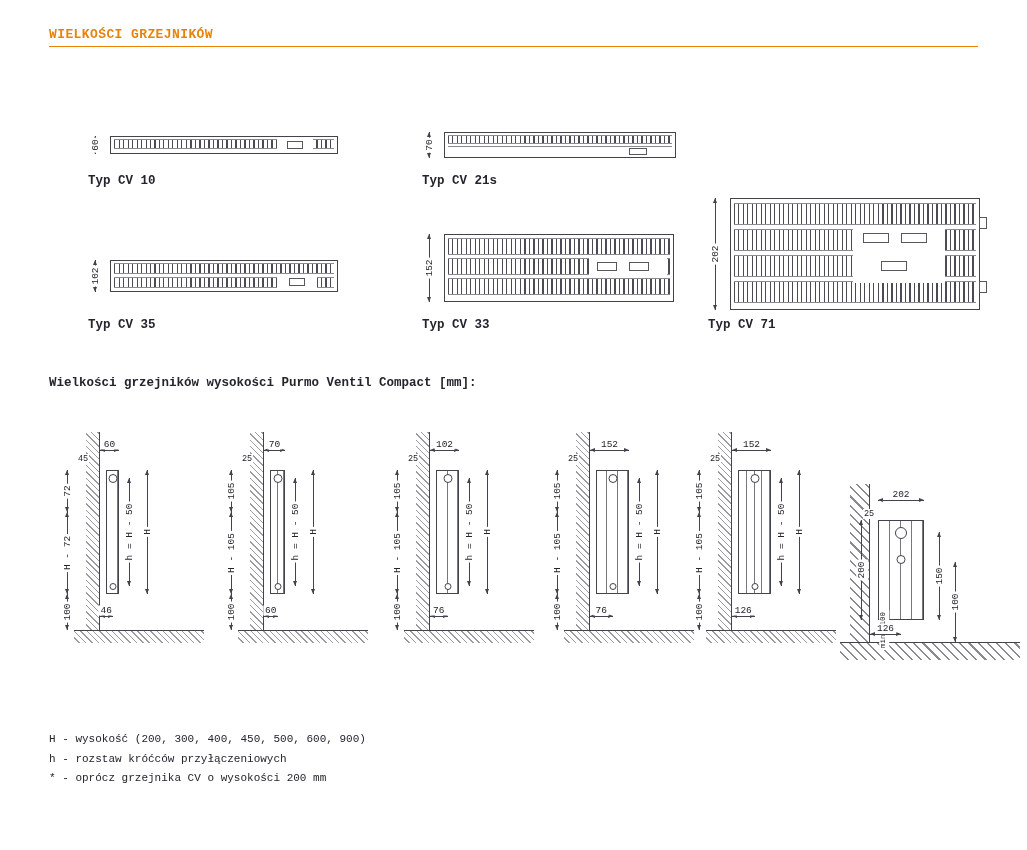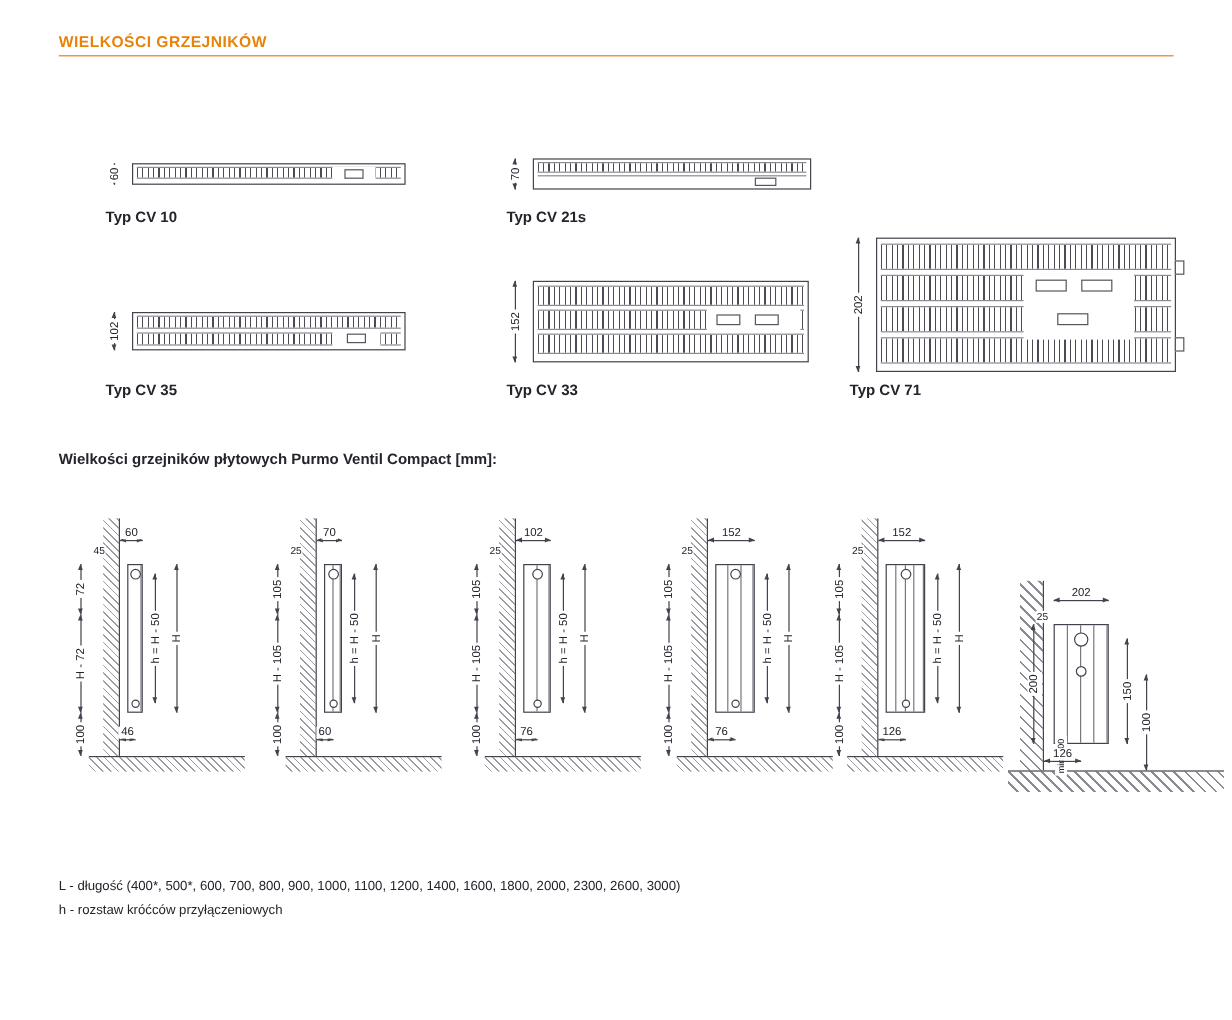--- a/index.html
+++ b/index.html
@@ -1,18 +1,18 @@
 <!DOCTYPE html>
 <html><head>
 <meta charset="utf-8">
 <style>
   *{margin:0;padding:0;box-sizing:border-box}
   body{background:#fff;margin:0}
   .page{position:relative;width:1027px;height:850px;background:#fff;overflow:hidden;
-        font-family:Liberation Sans, sans-serif;color:#23242c}
+        font-family:Liberation Mono, monospace;color:#23242c}
   .title{position:absolute;left:49px;top:27px;font-size:13px;font-weight:bold;letter-spacing:.4px;color:#e8830a}
   .rule{position:absolute;left:49px;top:46px;width:929px;height:1px;background:#e8830a}
   .section-title{position:absolute;left:49px;top:376px;font-size:12.5px;font-weight:bold}
 
   
   .vdim{position:absolute;width:16px}
   .vdim .ln{position:absolute;left:7px;top:0;bottom:0;width:1px;background:#42434c}
   .vdim .ln::before,.vdim .ln::after{content:"";position:absolute;left:-2.5px;width:0;height:0;
      border-left:2.5px solid transparent;border-right:2.5px solid transparent}
   .vdim .ln::before{top:0;border-bottom:5px solid #42434c}
@@ -187,21 +187,21 @@
         <span class="conn k1"></span>
         <span class="conn k2"></span>
         <span class="conn k3"></span>
       </div>
       <span class="tab t1"></span>
       <span class="tab t2"></span>
     </div>
     <figcaption class="cap">Typ CV 71</figcaption>
   </figure>
 
-  <div class="section-title">Wielkości grzejników płytowych Purmo Ventil Compact [mm]:</div>
+  <div class="section-title">Wielkości grzejników wysokości Purmo Ventil Compact [mm]:</div>
 
   <div class="sv sv1">
     <div class="wall hatch"></div>
     <div class="floor hatch"></div>
     <div class="rad">
       <i class="pnl"></i>
       <span class="valve"></span>
       <span class="plug"></span>
     </div>
     <div class="vdim vd-top">
@@ -430,17 +430,18 @@
         <i class="ln"></i>
         <span class="val">min. 100</span>
       </div>
     <div class="hdim hd-bot">
         <i class="ln"></i>
         <span class="val">126</span>
       </div>
   </div>
 
   <div class="legend">
-    <p>L - długość (400*, 500*, 600, 700, 800, 900, 1000, 1100, 1200, 1400, 1600, 1800, 2000, 2300, 2600, 3000)</p>
+    <p>H - wysokość (200, 300, 400, 450, 500, 600, 900)</p>
     <p>h - rozstaw króćców przyłączeniowych</p>
+    <p>* - oprócz grzejnika CV o wysokości 200 mm</p>
   </div>
 
 </div>
 
 </body></html>

